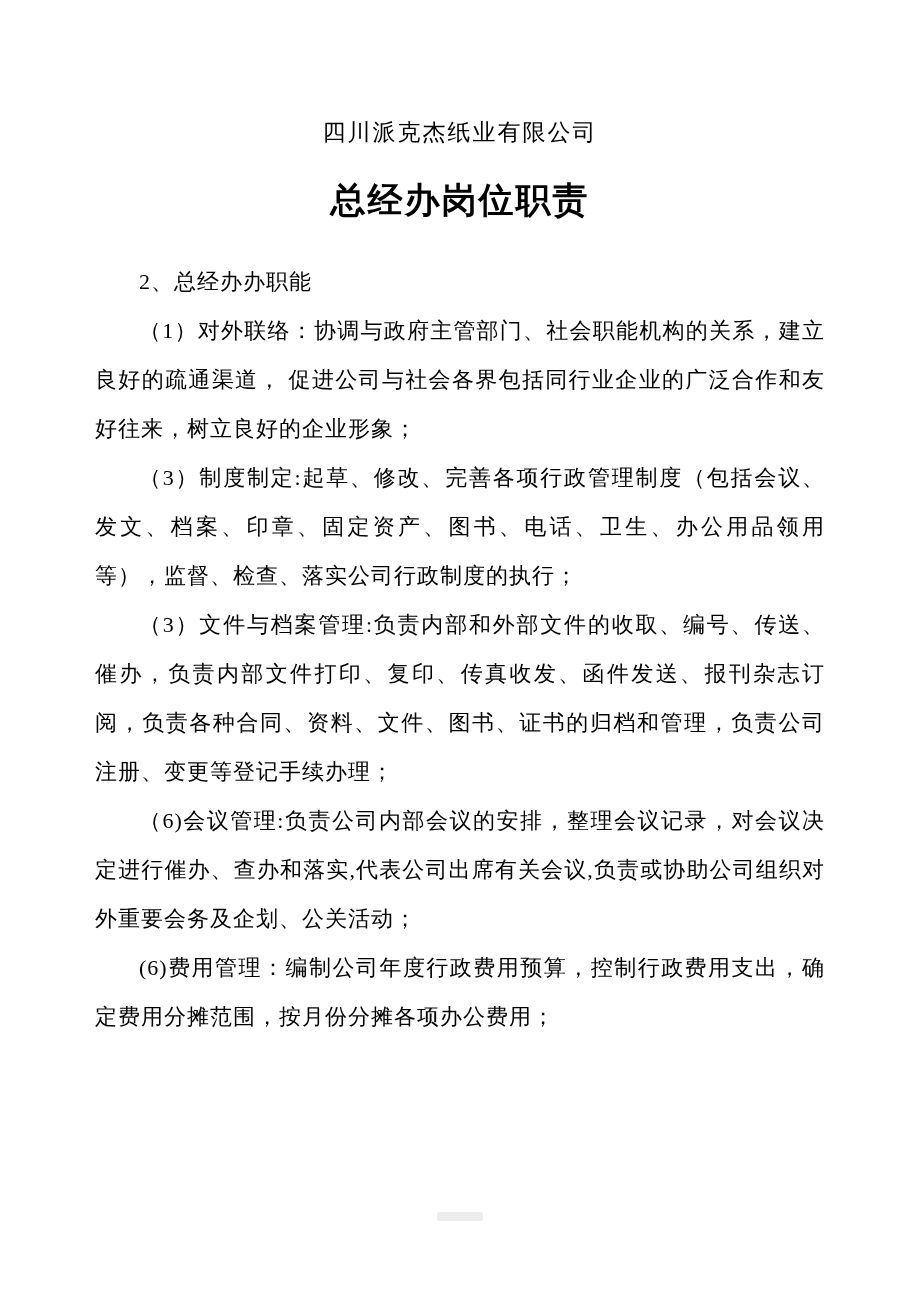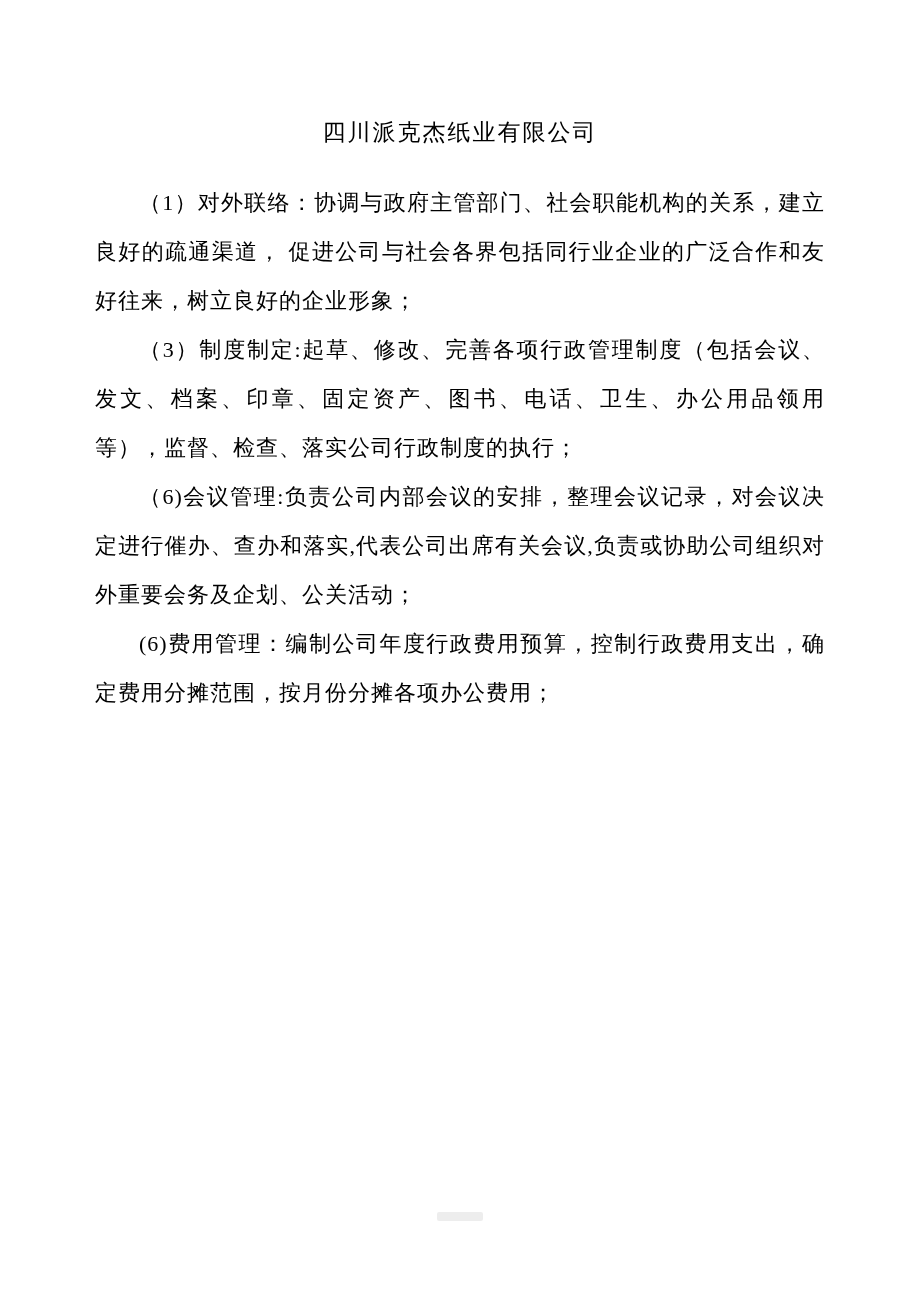--- a/index.html
+++ b/index.html
@@ -59,23 +59,26 @@
     opacity: 0.8;
   }
 </style>
 </head>
 <body>
 
 <div class="page">
 
   <div class="company-name">四川派克杰纸业有限公司</div>
 
+  <h1 class="doc-title">总经办岗位职责</h1>
 
   <div class="body-text">
+    <p>2、总经办办职能</p>
     <p>（1）对外联络：协调与政府主管部门、社会职能机构的关系，建立良好的疏通渠道， 促进公司与社会各界包括同行业企业的广泛合作和友好往来，树立良好的企业形象；</p>
     <p>（3）制度制定:起草、修改、完善各项行政管理制度（包括会议、发文、档案、印章、固定资产、图书、电话、卫生、办公用品领用等），监督、检查、落实公司行政制度的执行；</p>
+    <p>（3）文件与档案管理:负责内部和外部文件的收取、编号、传送、催办，负责内部文件打印、复印、传真收发、函件发送、报刊杂志订阅，负责各种合同、资料、文件、图书、证书的归档和管理，负责公司注册、变更等登记手续办理；</p>
     <p>（6)会议管理:负责公司内部会议的安排，整理会议记录，对会议决定进行催办、查办和落实,代表公司出席有关会议,负责或协助公司组织对外重要会务及企划、公关活动；</p>
     <p>(6)费用管理：编制公司年度行政费用预算，控制行政费用支出，确定费用分摊范围，按月份分摊各项办公费用；</p>
   </div>
 
   <div class="footer-watermark"></div>
 
 </div>
 
 </body></html>

